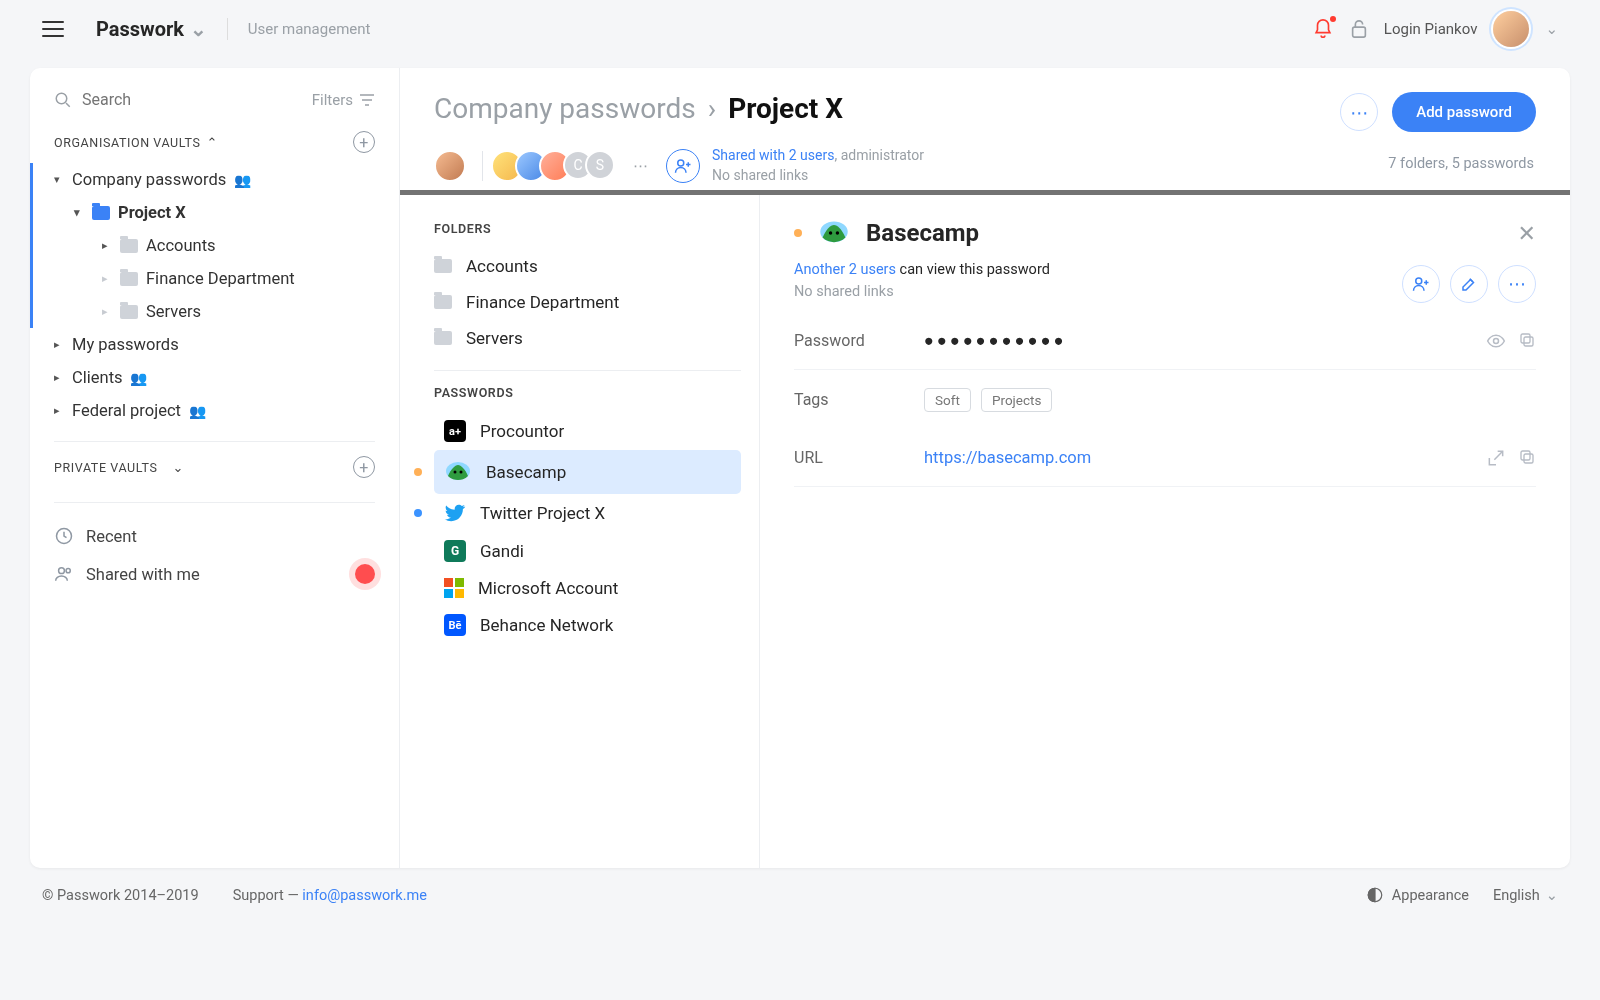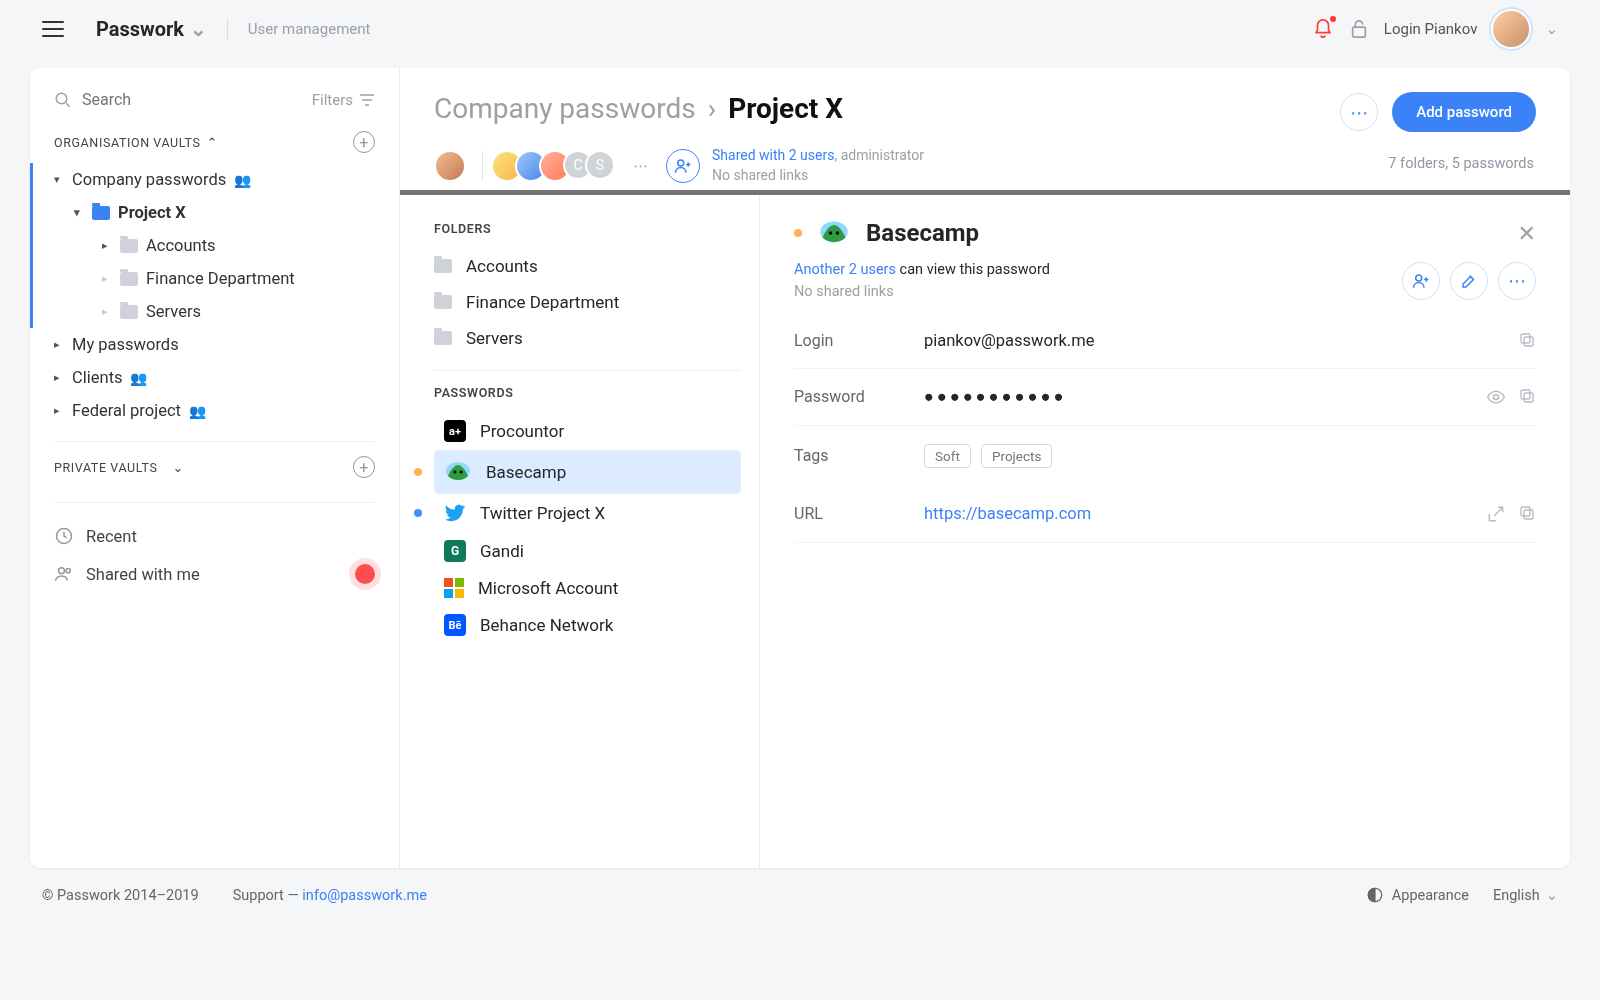--- a/index.html
+++ b/index.html
@@ -66,21 +66,21 @@
 .pw-row.selected{background:#dcebff}
 .pw-row .status-dot{position:absolute;left:-20px;width:8px;height:8px;border-radius:50%}
 .dot-orange{background:#ffb057}
 .dot-blue{background:#3b93ff}
 .app-icon{width:22px;height:22px;border-radius:4px;font-size:12px;font-weight:700;display:flex;align-items:center;justify-content:center;color:#fff}
 .col-detail{flex:1;padding:22px 34px 0 34px}
 .detail-head{display:flex;align-items:center;gap:16px;margin-bottom:10px}
 .detail-head .status-dot{width:8px;height:8px;border-radius:50%}
 .detail-title{font-size:24px;font-weight:700}
 .close-x{margin-left:auto;color:#9aa0a6;font-size:22px;cursor:pointer}
-.detail-sub{display:flex;align-items:center;justify-content:space-between;margin-bottom:10px}
+.detail-sub{display:flex;align-items:flex-end;justify-content:space-between;margin-bottom:10px}
 .detail-sub .txt{font-size:14.5px;line-height:1.5}
 .detail-actions{display:flex;gap:10px}
 .tabs{display:flex;gap:26px;border-bottom:1px solid #eceef1;margin-top:6px}
 .tab{padding:10px 0;font-size:16.5px;color:#9aa0a6;cursor:pointer}
 .tab.active{color:#111;border-bottom:2px solid #3b82f6;font-weight:500}
 .field-row{display:flex;align-items:center;padding:18px 0;border-bottom:1px solid #f0f2f5}
 .field-label{width:130px;color:#666;font-size:16px}
 .field-value{flex:1;font-size:16.5px}
 .field-value.link{color:#3b82f6}
 .field-icons{display:flex;gap:12px;color:#b7bcc5}
@@ -353,30 +353,20 @@
                   <path d="M4 20h4l10-10-4-4L4 16v4z"></path>
                   <path d="M13 5l4 4"></path>
                 </svg>
               </div>
             <div class="icon-circle">⋯</div>
           </div>
         </div>
 
 
         <div class="field-row">
-          <div class="field-label">Login</div>
-          <div class="field-value">piankov@passwork.me</div>
-          <div class="field-icons">
-              <svg width="18" height="18" viewBox="0 0 24 24" fill="none" stroke="#b7bcc5" stroke-width="1.8">
-                <rect x="8" y="8" width="12" height="12" rx="2"></rect>
-                <rect x="4" y="4" width="12" height="12" rx="2"></rect>
-              </svg>
-            </div>
-        </div>
-        <div class="field-row">
           <div class="field-label">Password</div>
           <div class="field-value" style="letter-spacing:3px">●●●●●●●●●●●</div>
           <div class="field-icons">
             <svg width="20" height="20" viewBox="0 0 24 24" fill="none" stroke="#b7bcc5" stroke-width="1.8">
                 <path d="M2 12s3.5-7 10-7 10 7 10 7-3.5 7-10 7S2 12 2 12z"></path>
                 <circle cx="12" cy="12" r="3"></circle>
               </svg>
             <svg width="18" height="18" viewBox="0 0 24 24" fill="none" stroke="#b7bcc5" stroke-width="1.8">
                 <rect x="8" y="8" width="12" height="12" rx="2"></rect>
                 <rect x="4" y="4" width="12" height="12" rx="2"></rect>

